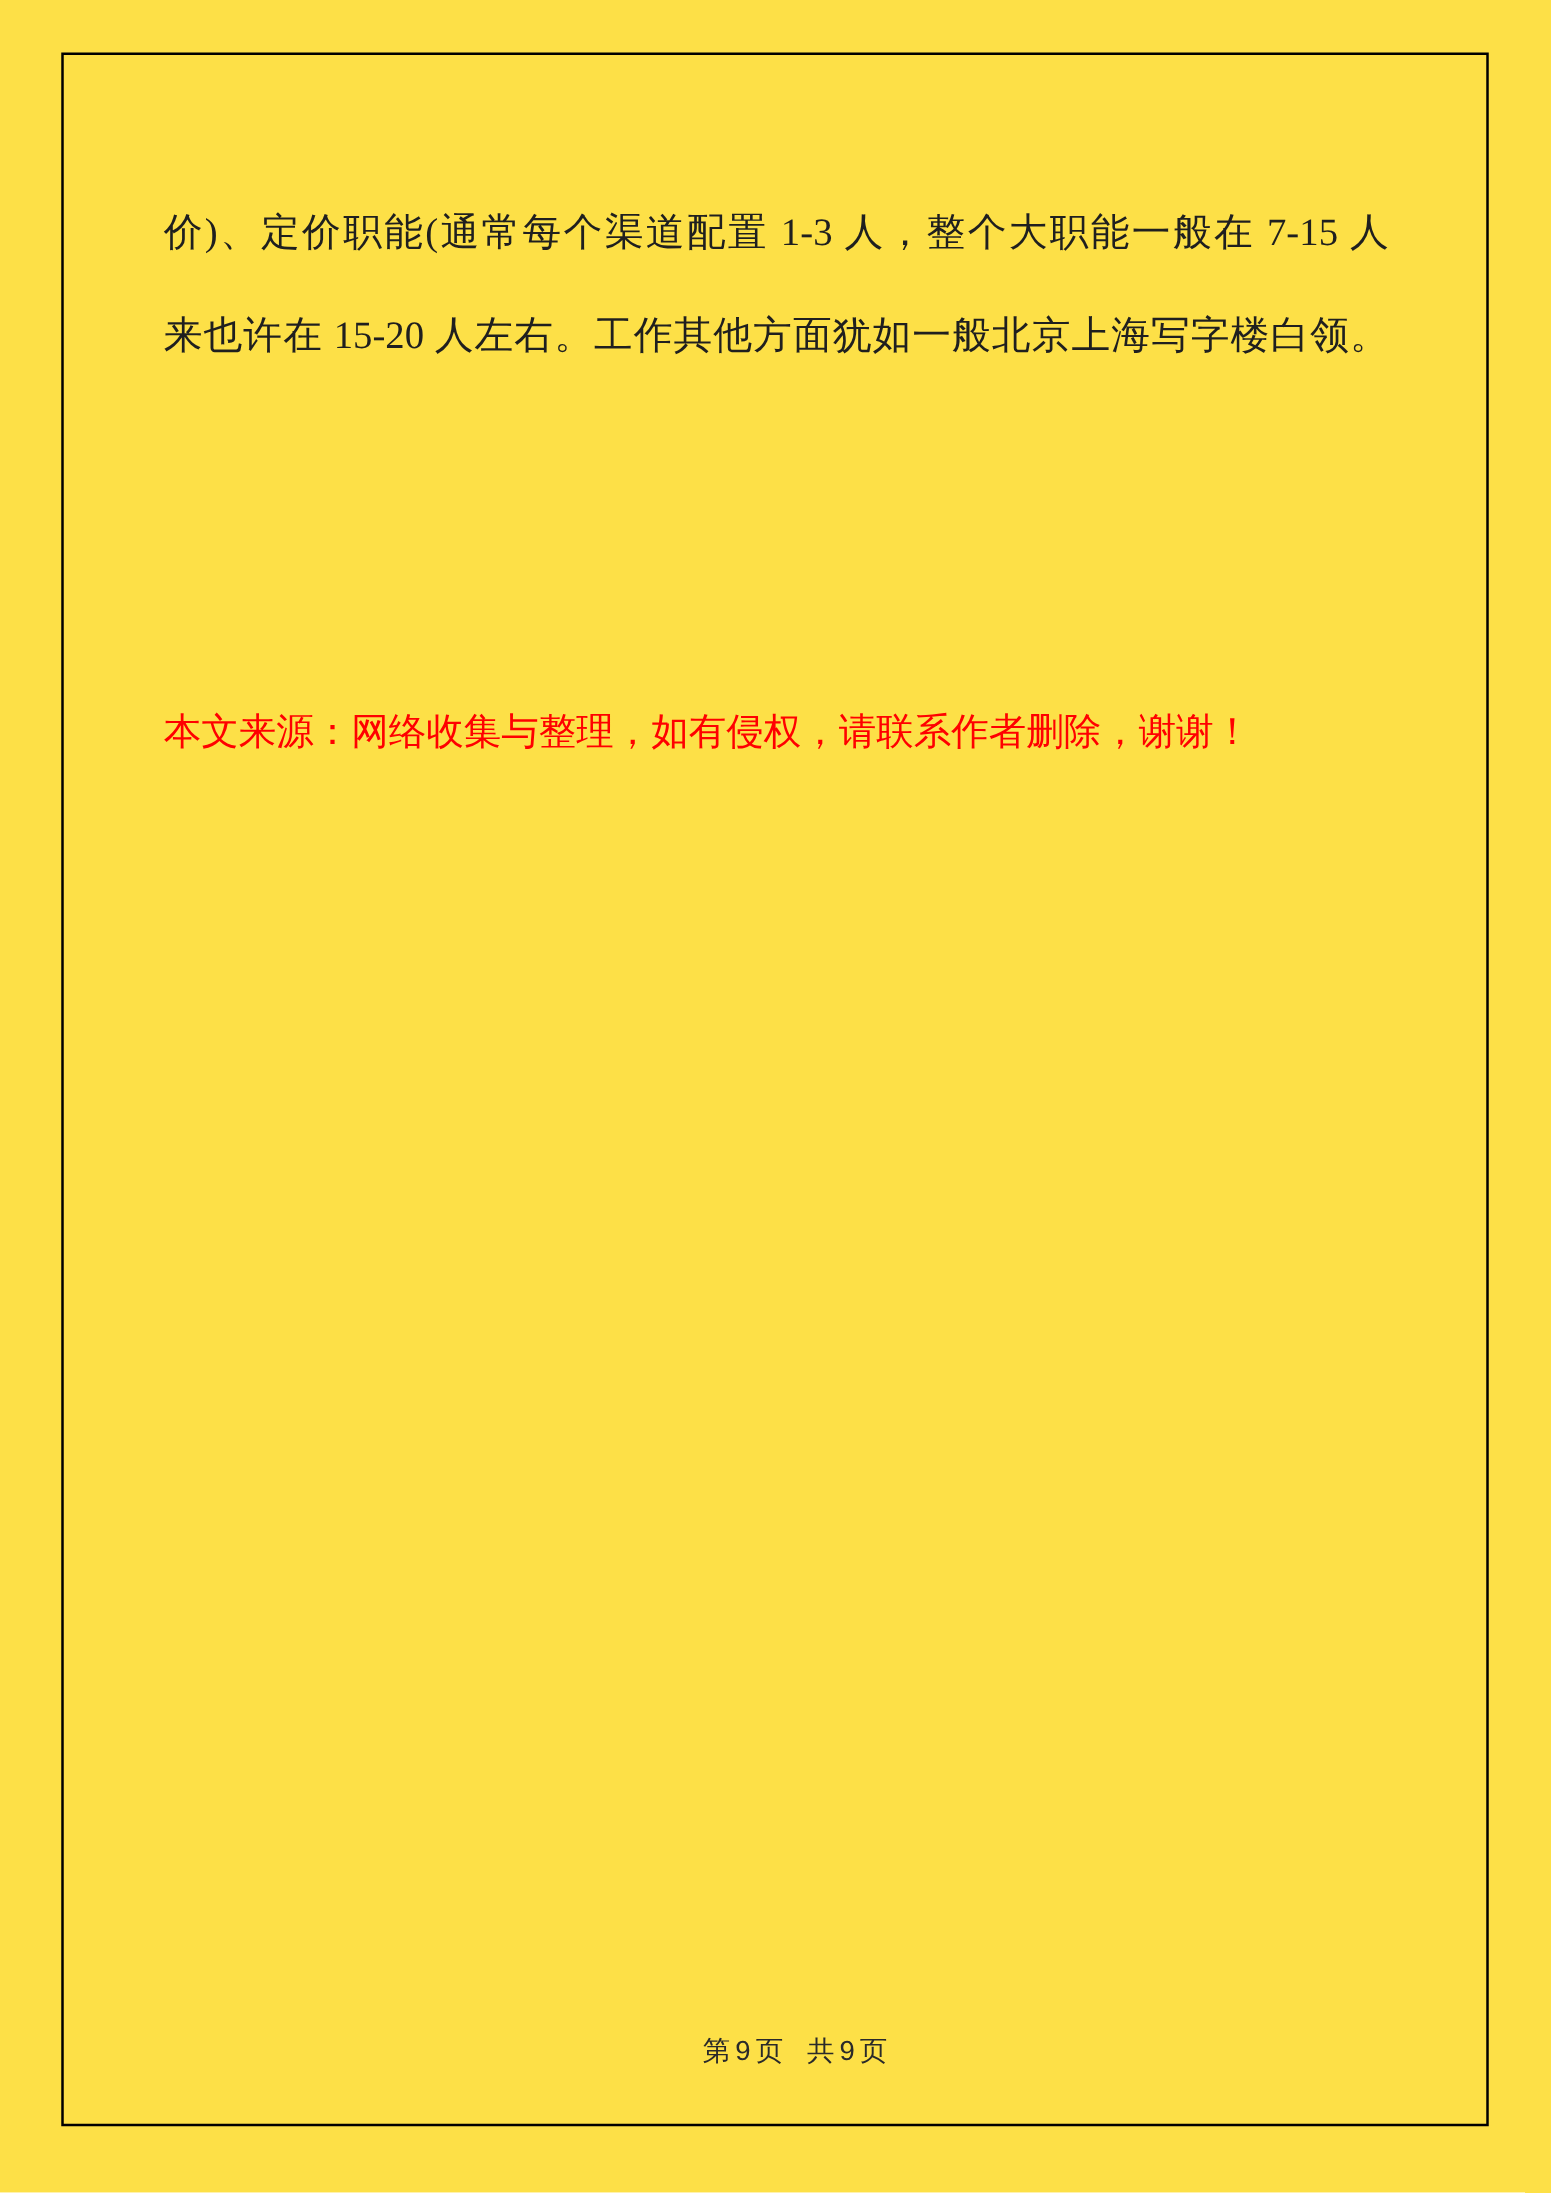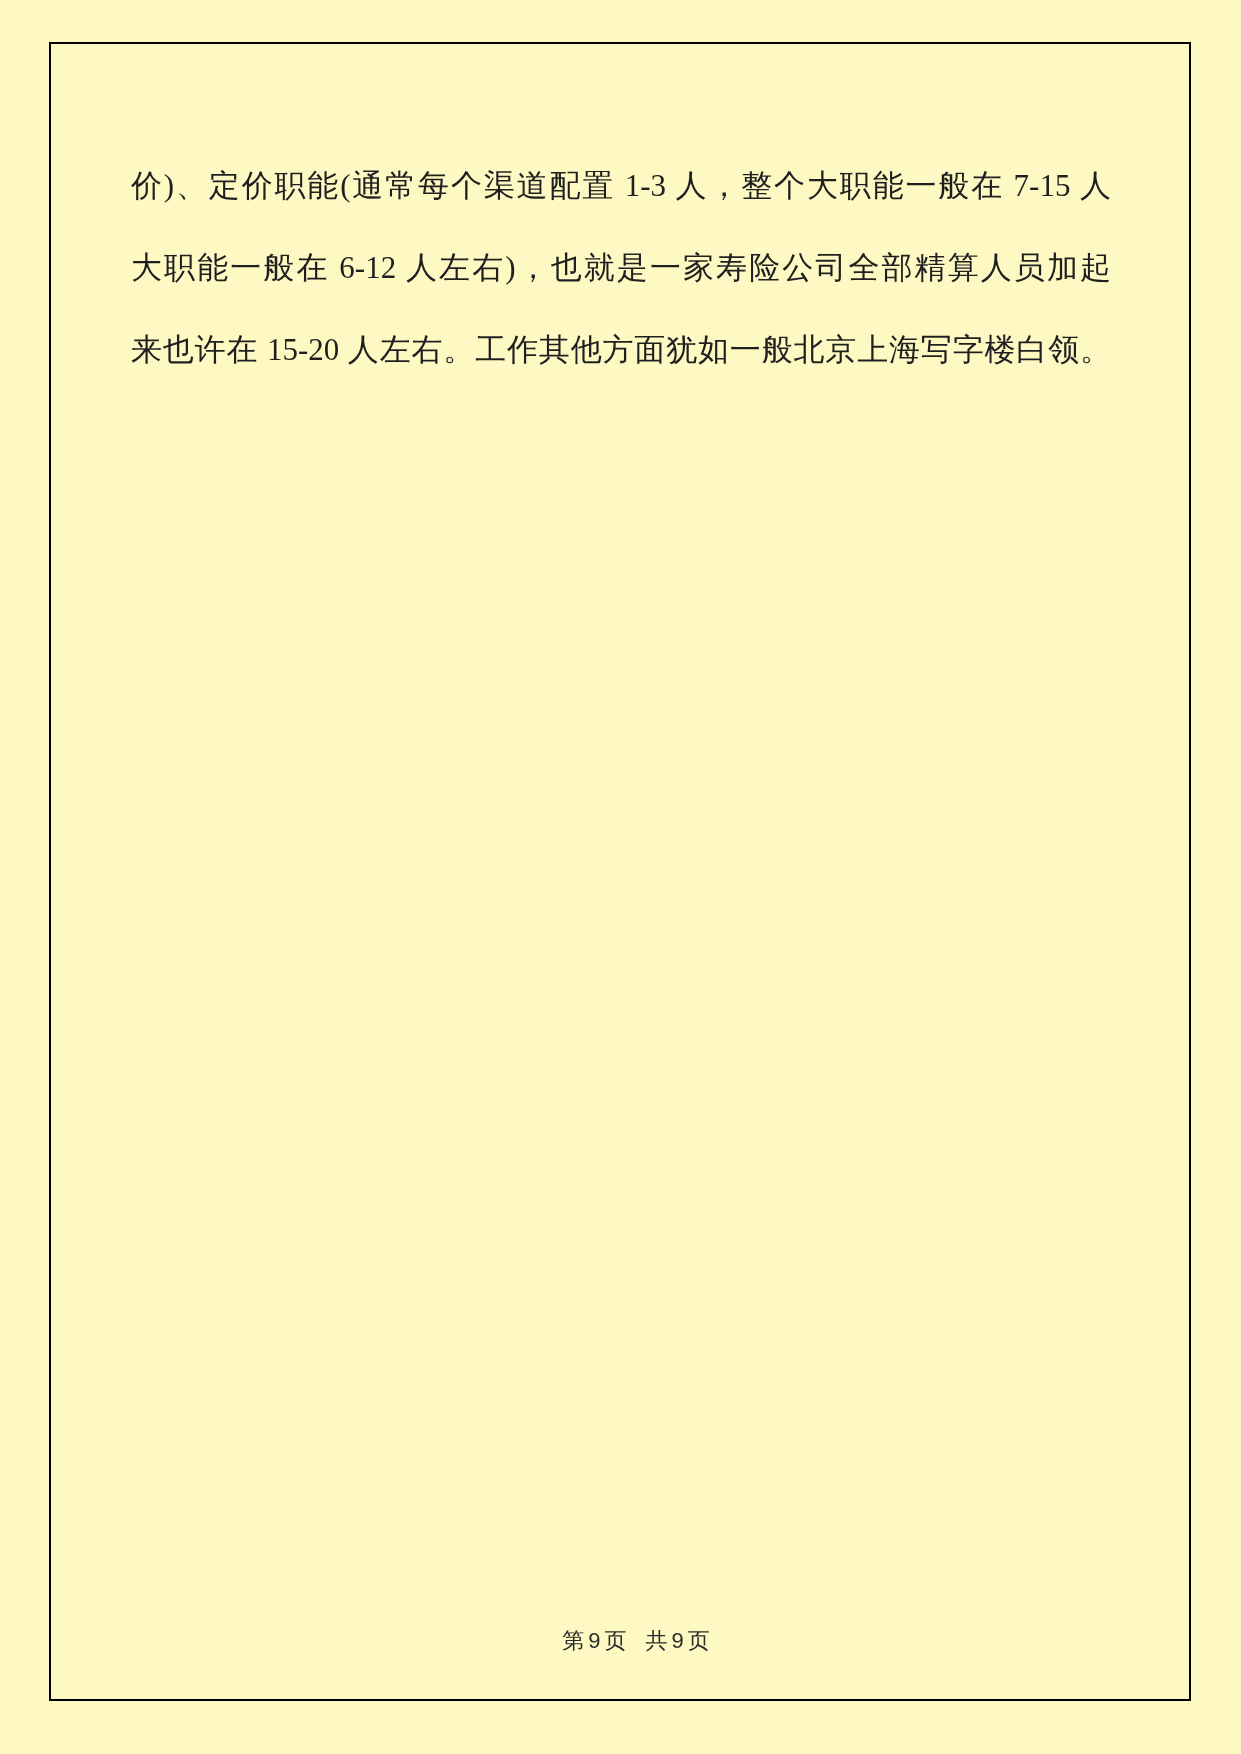--- a/index.html
+++ b/index.html
@@ -4,21 +4,21 @@
 <style>
   html, body {
     margin: 0;
     padding: 0;
     background: #ffffff;
   }
   .page {
     position: relative;
     width: 1241px;
     height: 1754px;
-    background: #fef9c3;
+    background: #fde047;
     font-family: "Liberation Serif", "DejaVu Serif", serif;
     overflow: hidden;
   }
   .border-rect {
     position: absolute;
     left: 49px;
     top: 42px;
     width: 1142px;
     height: 1659px;
     border: 2px solid #000000;
@@ -70,22 +70,22 @@
 </style>
 </head>
 <body>
 
 <div class="page">
 
   <div class="border-rect"></div>
 
   <div class="content">
     <div class="para-line">价)、定价职能(通常每个渠道配置 1-3 人，整个大职能一般在 7-15 人</div>
-    <div class="para-line">大职能一般在 6-12 人左右)，也就是一家寿险公司全部精算人员加起</div>
     <div class="para-line">来也许在 15-20 人左右。工作其他方面犹如一般北京上海写字楼白领。</div>
   </div>
 
+  <div class="source-note">本文来源：网络收集与整理，如有侵权，请联系作者删除，谢谢！</div>
 
   <div class="footer">
     <span>第</span><span class="digit">9</span><span>页</span><span class="total-group">共</span><span class="digit">9</span><span>页</span>
   </div>
 
 </div>
 
 </body></html>

